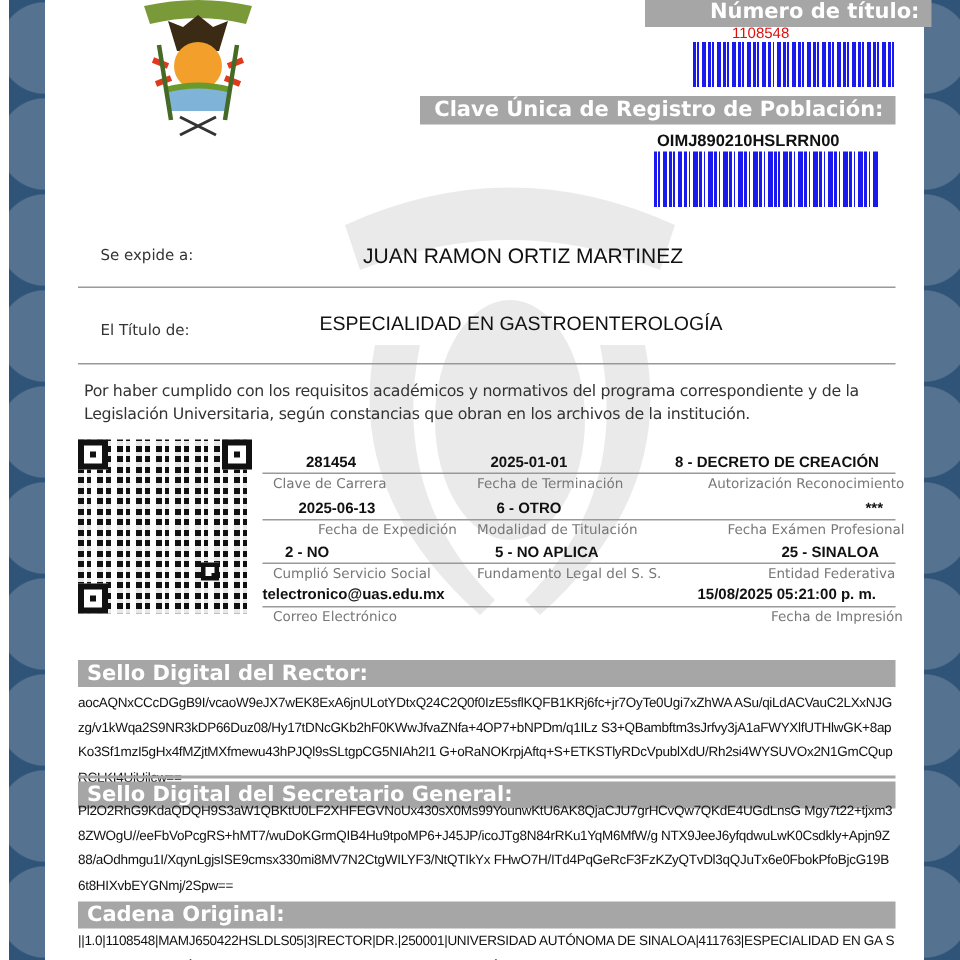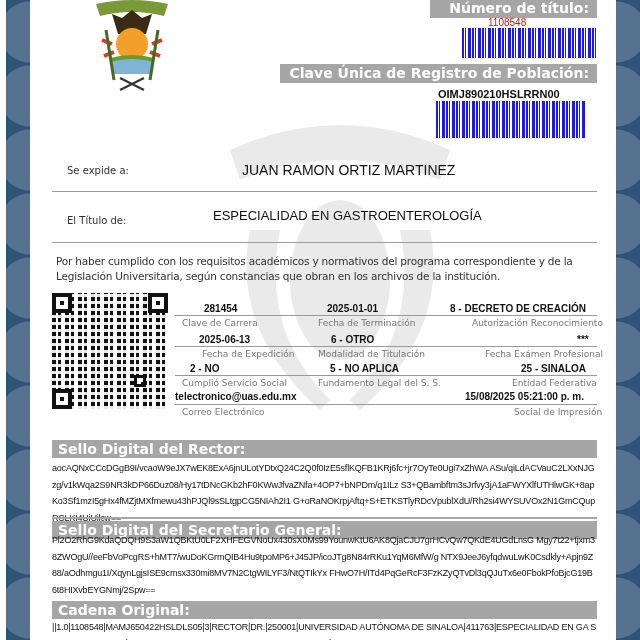--- a/index.html
+++ b/index.html
@@ -11,21 +11,21 @@
   .border-left { left:6px; }
   .border-right { left:616px; width:24px;
     background:
       radial-gradient(circle at 0% 50%, rgba(255,255,255,0.18) 0 30px, transparent 31px) 0 0/24px 64px repeat-y,
       #2f5478; }
   .watermark { position:absolute; left:210px; top:110px; width:260px; height:330px; opacity:0.08; pointer-events:none; }
   .logo { position:absolute; left:92px; top:0px; width:80px; height:92px; }
   .title-elec { position:absolute; left:60px; top:102px; width:150px; text-align:center; font-family:"DejaVu Sans", sans-serif; font-size:17px; line-height:21px; color:#222; letter-spacing:0.5px; }
   .banner { position:absolute; background:#a6a6a6; color:#fff; font-family:"DejaVu Sans", sans-serif; font-weight:bold; padding:0 8px; box-sizing:border-box; }
   .banner.right { text-align:right; }
-  .num-banner { left:430px; top:0; width:167px; height:18px; font-size:14px; line-height:16px; }
+  .num-banner { left:430px; top:0; width:191px; height:18px; font-size:14px; line-height:16px; }
   .curp-banner { left:280px; top:64px; width:317px; height:19px; font-size:14px; line-height:19px; }
   .num-value { position:absolute; left:488px; top:17px; font-size:10px; font-weight:normal; color:#d11; }
   .barcode { position:absolute; background: repeating-linear-gradient(90deg,#1a1aee 0 2px,#fff 2px 3px,#1a1aee 3px 4px,#fff 4px 6px,#1a1aee 6px 9px,#fff 9px 10px); }
   .bc1 { left:462px; top:28px; width:135px; height:30px; }
   .bc2 { left:436px; top:101px; width:150px; height:37px; }
   .curp-value { position:absolute; left:438px; top:88px; font-size:11px; font-weight:bold; color:#111; }
   .label-small { position:absolute; font-family:"DejaVu Sans", sans-serif; font-size:10px; color:#333; }
   .big-value { position:absolute; font-weight:normal; color:#111; font-size:14px; }
   .hline { position:absolute; height:1px; background:#999; }
   .para { position:absolute; left:56px; top:254px; width:545px; font-family:"DejaVu Sans", sans-serif; font-size:10.5px; line-height:15px; color:#333; letter-spacing:-0.2px; }
@@ -98,37 +98,37 @@
 <div class="cell-val" style="left:450px;top:303px;">8 - DECRETO DE CREACIÓN</div>
 <div class="hline" style="left:175px;top:315px;width:422px;"></div>
 <div class="cell-lbl" style="left:182px;top:318px;">Clave de Carrera</div>
 <div class="cell-lbl" style="left:318px;top:318px;">Fecha de Terminación</div>
 <div class="cell-lbl" style="left:472px;top:318px;">Autorización Reconocimiento</div>
 
 <div class="cell-val" style="left:199px;top:334px;">2025-06-13</div>
 <div class="cell-val" style="left:331px;top:334px;">6 - OTRO</div>
 <div class="cell-val" style="left:577px;top:334px;">***</div>
 <div class="hline" style="left:175px;top:346px;width:422px;"></div>
-<div class="cell-lbl" style="left:182px;top:349px;padding-left:20px;">Fecha de Expedición</div>
+<div class="cell-lbl" style="left:192px;top:349px;padding-left:20px;">Fecha de Expedición</div>
 <div class="cell-lbl" style="left:318px;top:349px;">Modalidad de Titulación</div>
 <div class="cell-lbl" style="left:485px;top:349px;">Fecha Exámen Profesional</div>
 
 <div class="cell-val" style="left:190px;top:363px;">2 - NO</div>
 <div class="cell-val" style="left:330px;top:363px;">5 - NO APLICA</div>
 <div class="cell-val" style="left:521px;top:363px;">25 - SINALOA</div>
 <div class="hline" style="left:175px;top:375px;width:422px;"></div>
 <div class="cell-lbl" style="left:182px;top:378px;">Cumplió Servicio Social</div>
 <div class="cell-lbl" style="left:318px;top:378px;">Fundamento Legal del S. S.</div>
 <div class="cell-lbl" style="left:512px;top:378px;">Entidad Federativa</div>
 
 <div class="cell-val" style="left:175px;top:391px;">telectronico@uas.edu.mx</div>
 <div class="cell-val" style="left:465px;top:391px;">15/08/2025 05:21:00 p. m.</div>
 <div class="hline" style="left:175px;top:404px;width:422px;"></div>
 <div class="cell-lbl" style="left:182px;top:407px;">Correo Electrónico</div>
-<div class="cell-lbl" style="left:514px;top:407px;">Social de Impresión</div>
+<div class="cell-lbl" style="left:514px;top:407px;">Fecha de Impresión</div>
 
 <div class="sec-banner" style="top:440px;">Sello Digital del Rector:</div>
 <div class="seal-text" style="top:460px;">aocAQNxCCcDGgB9I/vcaoW9eJX7wEK8ExA6jnULotYDtxQ24C2Q0f0IzE5sflKQFB1KRj6fc+jr7OyTe0Ugi7xZhWA ASu/qiLdACVauC2LXxNJGzg/v1kWqa2S9NR3kDP66Duz08/Hy17tDNcGKb2hF0KWwJfvaZNfa+4OP7+bNPDm/q1ILz S3+QBambftm3sJrfvy3jA1aFWYXlfUTHlwGK+8apKo3Sf1mzI5gHx4fMZjtMXfmewu43hPJQl9sSLtgpCG5NIAh2I1 G+oRaNOKrpjAftq+S+ETKSTlyRDcVpublXdU/Rh2si4WYSUVOx2N1GmCQupRCLKI4UjUilcw==</div>
 <div class="hline" style="left:52px;top:517px;width:545px;background:#a6a6a6;height:2px;"></div>
 
 <div class="sec-banner" style="top:521px;">Sello Digital del Secretario General:</div>
 <div class="seal-text" style="top:532px;">Pl2O2RhG9KdaQDQH9S3aW1QBKtU0LF2XHFEGVNoUx430sX0Ms99YounwKtU6AK8QjaCJU7grHCvQw7QKdE4UGdLnsG Mgy7t22+tjxm38ZWOgU//eeFbVoPcgRS+hMT7/wuDoKGrmQIB4Hu9tpoMP6+J45JP/icoJTg8N84rRKu1YqM6MfW/g NTX9JeeJ6yfqdwuLwK0Csdkly+Apjn9Z88/aOdhmgu1I/XqynLgjsISE9cmsx330mi8MV7N2CtgWILYF3/NtQTIkYx FHwO7H/ITd4PqGeRcF3FzKZyQTvDl3qQJuTx6e0FbokPfoBjcG19B6t8HIXvbEYGNmj/2Spw==</div>
 
 <div class="sec-banner" style="top:601px;">Cadena Original:</div>
 <div class="seal-text" style="top:619px;">||1.0|1108548|MAMJ650422HSLDLS05|3|RECTOR|DR.|250001|UNIVERSIDAD AUTÓNOMA DE SINALOA|411763|ESPECIALIDAD EN GA STROENTEROLOGÍA|2021-08-16|2025-01-01|8|DECRETO DE CREACIÓN||OIMJ890210HSLRRN00|JUAN RAMON|ORTIZ|MARTINEZ|tele</div>

